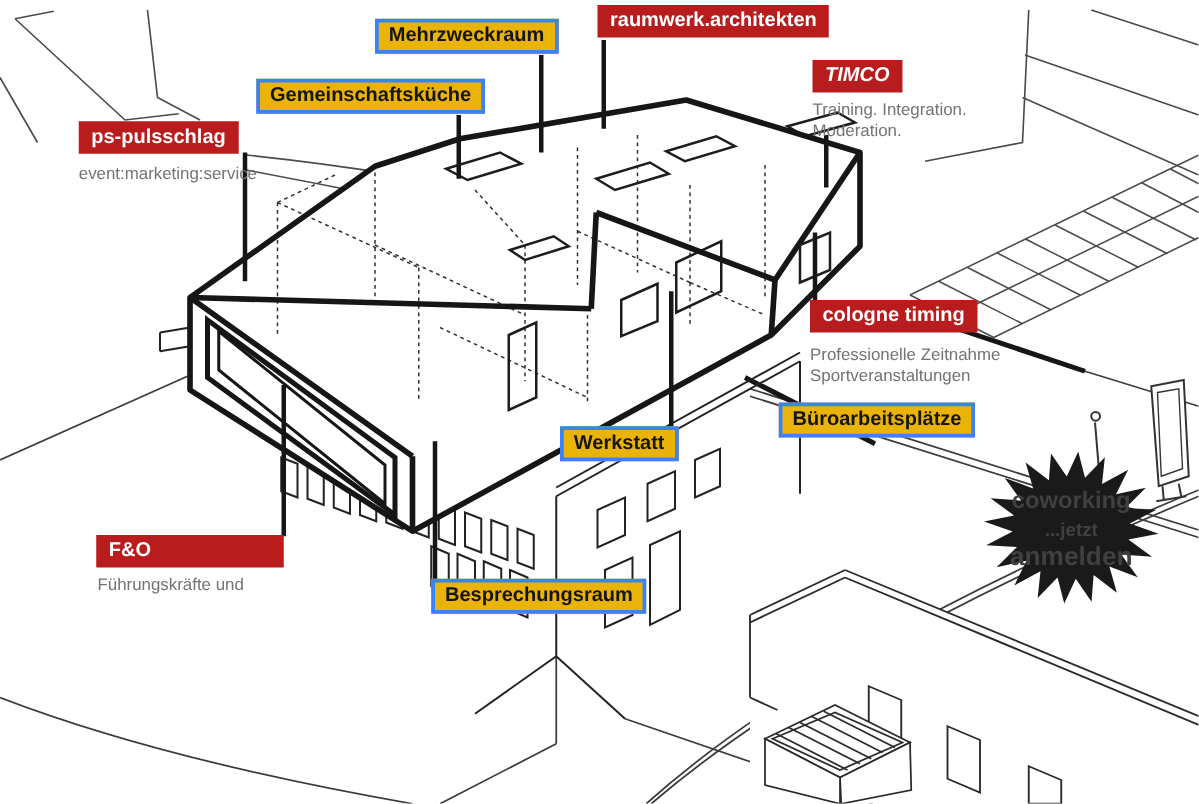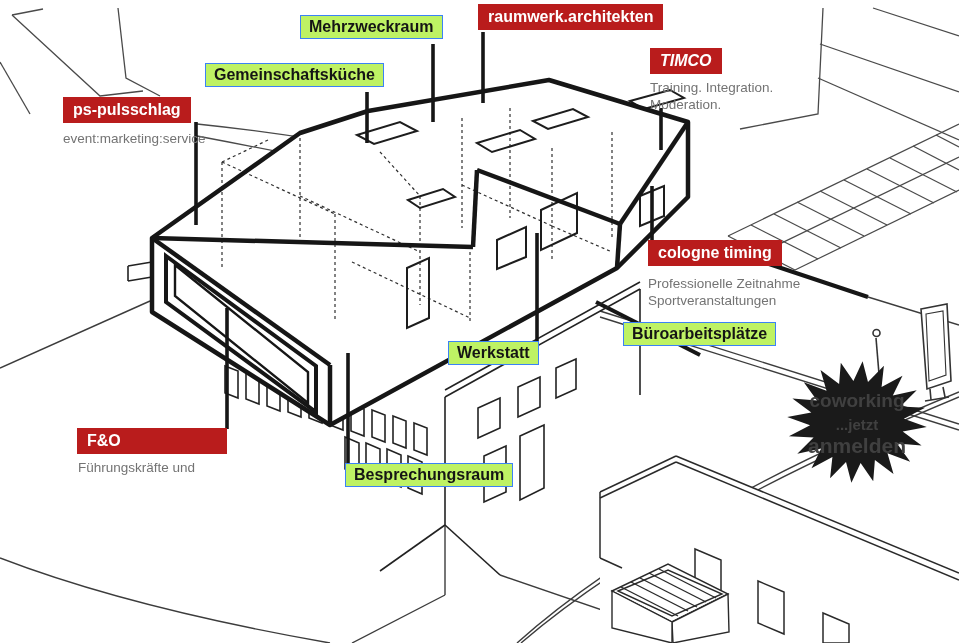--- a/index.html
+++ b/index.html
@@ -1,21 +1,21 @@
 <!DOCTYPE html>
 <html><head>
 <meta charset="utf-8">
 <style>
   html,body{margin:0;padding:0;background:#fff;}
   #stage{position:relative;width:959px;height:643px;background:#fff;overflow:hidden;
          font-family:"Liberation Sans",sans-serif;color:#151515;}
   #lineart{position:absolute;left:0;top:0;}
   .lbl{position:absolute;white-space:nowrap;line-height:1.1;}
   .lbl-black{background:#b91c1c;color:#fff;font-weight:bold;font-size:16px;padding:4px 10px;}
-  .lbl-box{background:#bef264;border:1px solid #3b82f6;color:#151515;font-weight:bold;
+  .lbl-box{background:#eab308;border:3px solid #3b82f6;color:#151515;font-weight:bold;
            font-size:16px;padding:2px 8px;}
   .sublines{position:absolute;font-size:13.5px;color:#737373;line-height:17px;white-space:nowrap;}
   .sublines span{display:block;}
   #badge{position:absolute;left:786px;top:360px;width:142px;height:126px;}
   #badge svg{position:absolute;left:0;top:0;}
   #badge .badge-text{position:absolute;left:0;top:30px;width:142px;text-align:center;
       color:#404040;font-weight:bold;}
   #badge .badge-l1{font-size:19px;display:block;}
   #badge .badge-l2{font-size:15px;display:block;margin-top:4px;}
   #badge .badge-l3{font-size:21px;display:block;margin-top:1px;}

